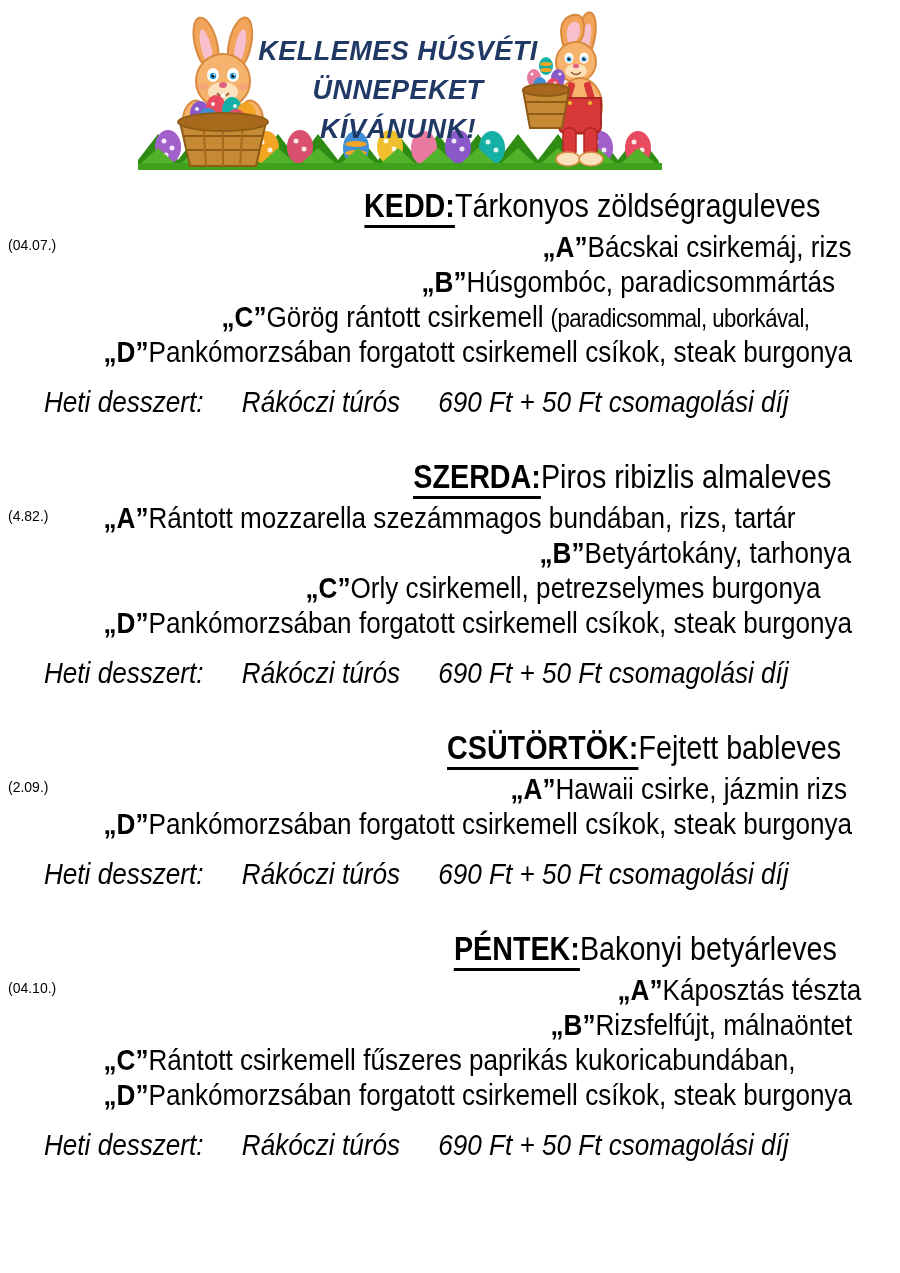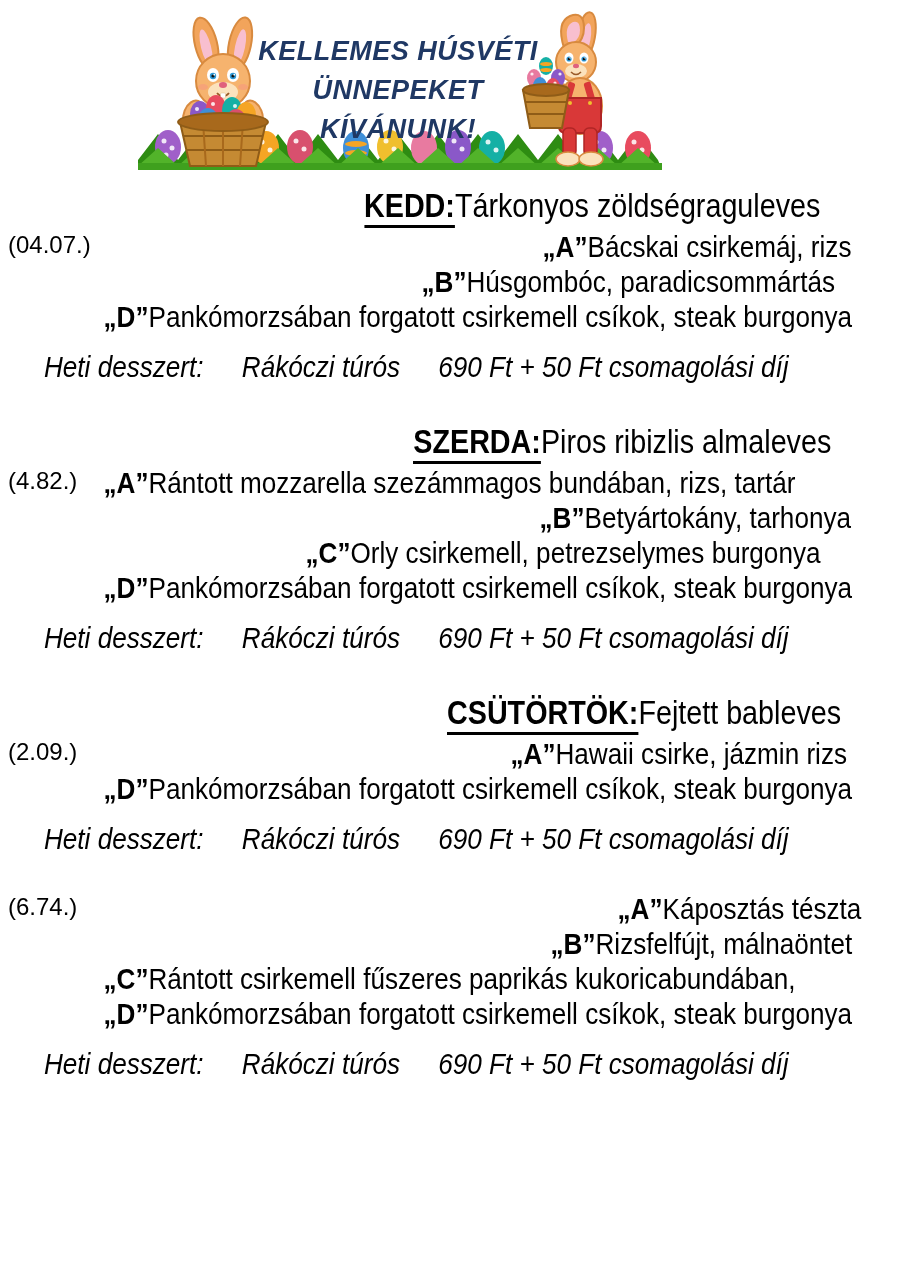--- a/index.html
+++ b/index.html
@@ -21,21 +21,21 @@
   .day-section { margin-bottom:33px; }
   .scale { display:inline-block; transform:scaleX(0.87); transform-origin:0 50%; white-space:nowrap; }
   .day-row { height:46px; line-height:46px; white-space:nowrap; }
   .day-slot { display:inline-block; min-width:193px; }
   .day-name {
     display:inline-block; font-weight:bold; font-size:33px;
     border-bottom:3px solid #000; padding-bottom:1px; line-height:36px;
   }
   .soup { font-size:33px; }
   .item-row { position:relative; height:35px; line-height:35px; padding-left:77px; white-space:nowrap; }
-  .date { position:absolute; left:0; top:1px; font-size:24px; line-height:30px; }
+  .date { position:absolute; left:0; top:1px; font-size:14px; line-height:30px; }
   .letter { display:inline-block; width:73px; font-weight:bold; font-size:30px; }
   .spacer { display:inline-block; width:73px; }
   .itxt { font-size:30px; }
   .narrow { font-size:25.5px; letter-spacing:-0.6px; margin-left:8px; }
   .narrow2 { font-size:25.5px; letter-spacing:-0.6px; }
   .cont { margin-left:10px; }
   .dessert-row { height:38px; line-height:38px; margin-top:14px; white-space:nowrap; }
   .des { font-style:italic; font-size:30px; }
   .gap { margin-left:44px; }
 </style>
@@ -194,20 +194,23 @@
         <span class="scale"><span class="day-slot"><span class="day-name">KEDD:</span></span><span class="soup">Tárkonyos zöldségraguleves</span></span>
       </div>
       <div class="item-row">
         <span class="date">(04.07.)</span>
         <span class="scale"><b class="letter">„A”</b><span class="itxt">Bácskai csirkemáj, rizs</span></span>
       </div>
       <div class="item-row">
         <span class="scale"><b class="letter">„B”</b><span class="itxt">Húsgombóc, paradicsommártás</span></span>
       </div>
       <div class="item-row">
+        <span class="scale"><b class="letter">„C”</b><span class="itxt">Görög rántott csirkemell</span><span class="itxt narrow">(paradicsommal, uborkával,</span></span>
+      </div>
+      <div class="item-row">
         <span class="scale"><b class="letter">„D”</b><span class="itxt">Pankómorzsában forgatott csirkemell csíkok, steak burgonya</span></span>
       </div>
       <div class="dessert-row">
         <span class="scale"><i class="des">Heti desszert:</i><i class="des gap">Rákóczi túrós</i><i class="des gap">690 Ft + 50 Ft csomagolási díj</i></span>
       </div>
     </section>
 
     <section class="day-section">
       <div class="day-row">
         <span class="scale"><span class="day-slot"><span class="day-name">SZERDA:</span></span><span class="soup">Piros ribizlis almaleves</span></span>
@@ -240,22 +243,25 @@
       </div>
       <div class="item-row">
         <span class="scale"><b class="letter">„D”</b><span class="itxt">Pankómorzsában forgatott csirkemell csíkok, steak burgonya</span></span>
       </div>
       <div class="dessert-row">
         <span class="scale"><i class="des">Heti desszert:</i><i class="des gap">Rákóczi túrós</i><i class="des gap">690 Ft + 50 Ft csomagolási díj</i></span>
       </div>
     </section>
 
     <section class="day-section">
-      <div class="item-row">
-        <span class="date">(6.74.)</span>
+      <div class="day-row">
+        <span class="scale"><span class="day-slot"><span class="day-name">PÉNTEK:</span></span><span class="soup">Bakonyi betyárleves</span></span>
+      </div>
+      <div class="item-row">
+        <span class="date">(04.10.)</span>
         <span class="scale"><b class="letter">„A”</b><span class="itxt">Káposztás tészta</span></span>
       </div>
       <div class="item-row">
         <span class="scale"><b class="letter">„B”</b><span class="itxt">Rizsfelfújt, málnaöntet</span></span>
       </div>
       <div class="item-row">
         <span class="scale"><b class="letter">„C”</b><span class="itxt">Rántott csirkemell fűszeres paprikás kukoricabundában,</span></span>
       </div>
       <div class="item-row">
         <span class="scale"><b class="letter">„D”</b><span class="itxt">Pankómorzsában forgatott csirkemell csíkok, steak burgonya</span></span>

